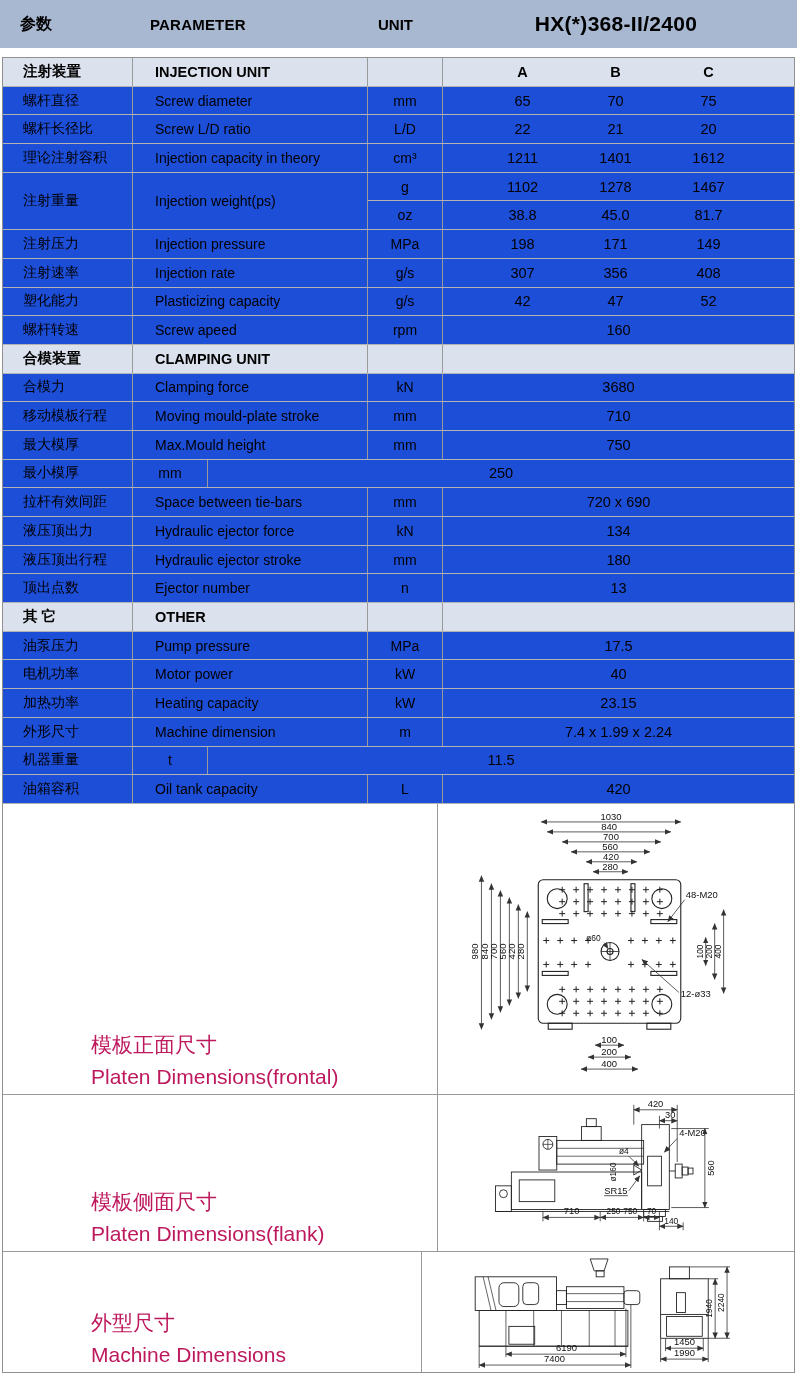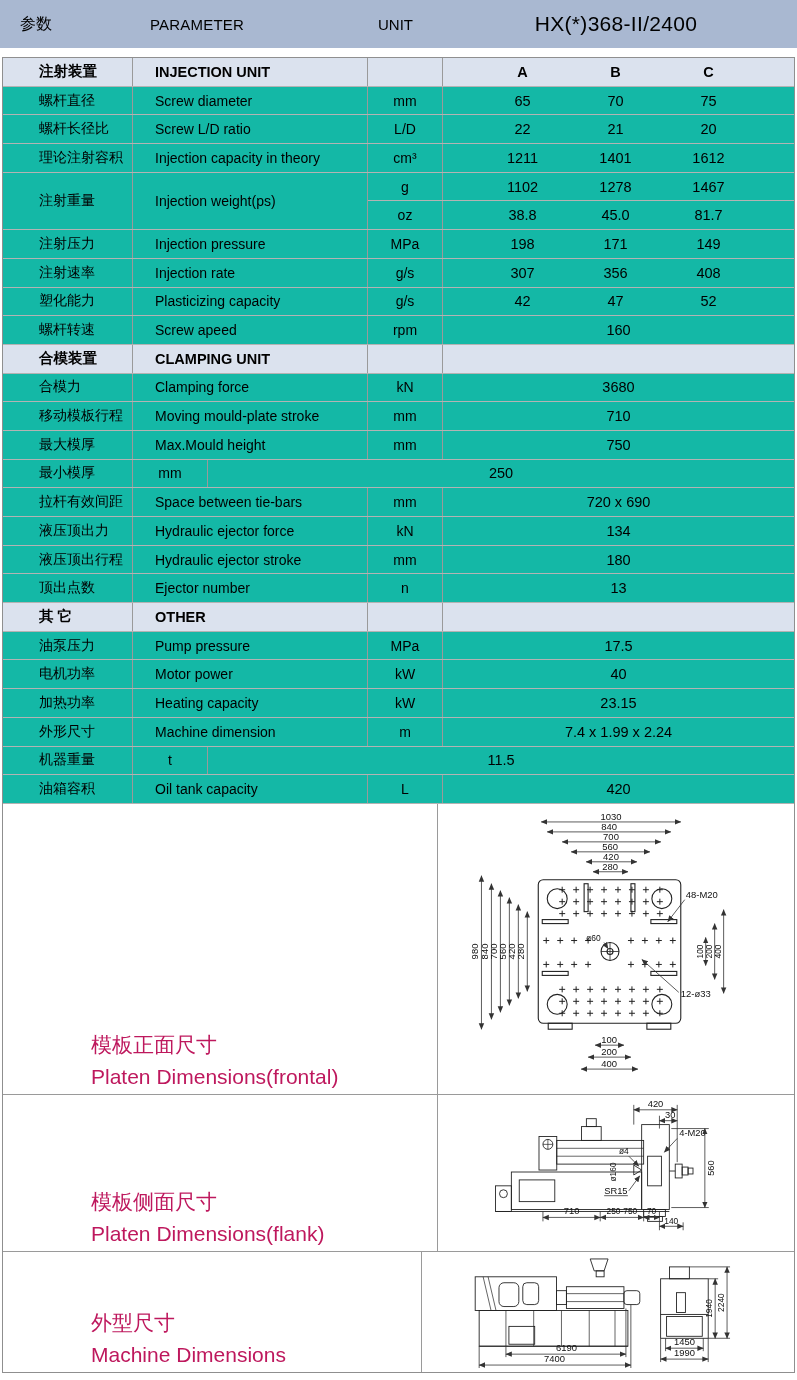--- a/index.html
+++ b/index.html
@@ -1,31 +1,31 @@
 <!DOCTYPE html>
 <html><head>
 <meta charset="utf-8">
 <style>
   *{box-sizing:border-box;margin:0;padding:0}
   html,body{width:797px;height:1380px;overflow:hidden;background:#fff;color:#000;
     font-family:"Liberation Sans","DejaVu Sans",sans-serif;}
   
   .header-band{position:relative;height:48px;background:#a9b8d1;}
-  .header-band span{position:absolute;top:0;height:48px;display:flex;align-items:center;font-weight:normal;}
+  .header-band span{position:absolute;top:0;height:48px;display:flex;align-items:center;font-weight:bold;}
   .h-cn{left:20px;font-size:16px}
   .h-en{left:150px;font-size:15px;letter-spacing:.2px}
   .h-unit{left:378px;font-size:15px}
   .h-model{left:441px;width:350px;justify-content:center;font-size:21px;letter-spacing:.3px}
   
   .sheet{margin:9px 2px 0 2px;border:1px solid #8f8f8f;}
   :root{--rh:28.69px;}
-  .trow{display:flex;height:var(--rh);border-bottom:1px solid #b3b3b3;background:#14b8a6;}
+  .trow{display:flex;height:var(--rh);border-bottom:1px solid #b3b3b3;background:#1d4ed8;}
   .trow.rowgroup{height:57.38px}
   .trow.section-row{background:#dbe2ee;}
-  .c-cn{width:130px;border-right:1px solid #9a9a9a;display:flex;align-items:center;padding-left:36px;font-size:14px;text-align:right;}
+  .c-cn{width:130px;border-right:1px solid #9a9a9a;display:flex;align-items:center;padding-left:20px;font-size:14px;text-align:right;}
   .c-en{width:235px;border-right:1px solid #9a9a9a;display:flex;align-items:center;padding-left:22px;font-size:14px;}
   .c-unit{width:75px;border-right:1px solid #9a9a9a;display:flex;align-items:center;justify-content:center;font-size:14px;}
   .c-vals{flex:1;}
   .abc{display:grid;grid-template-columns:1fr 1fr 1fr;align-items:center;padding:0 39px 0 33px;}
   .abc .val,.abc .abc-h{text-align:center;font-size:14.5px;}
   .spanv{display:flex;align-items:center;justify-content:center;font-size:14.5px;}
   .bold{font-weight:bold}
   .section-row .c-cn,.section-row .c-en{font-weight:bold;font-size:14.5px}
   .subcol{flex:1;display:flex;flex-direction:column;}
   .subrow{flex:1;display:flex;}

